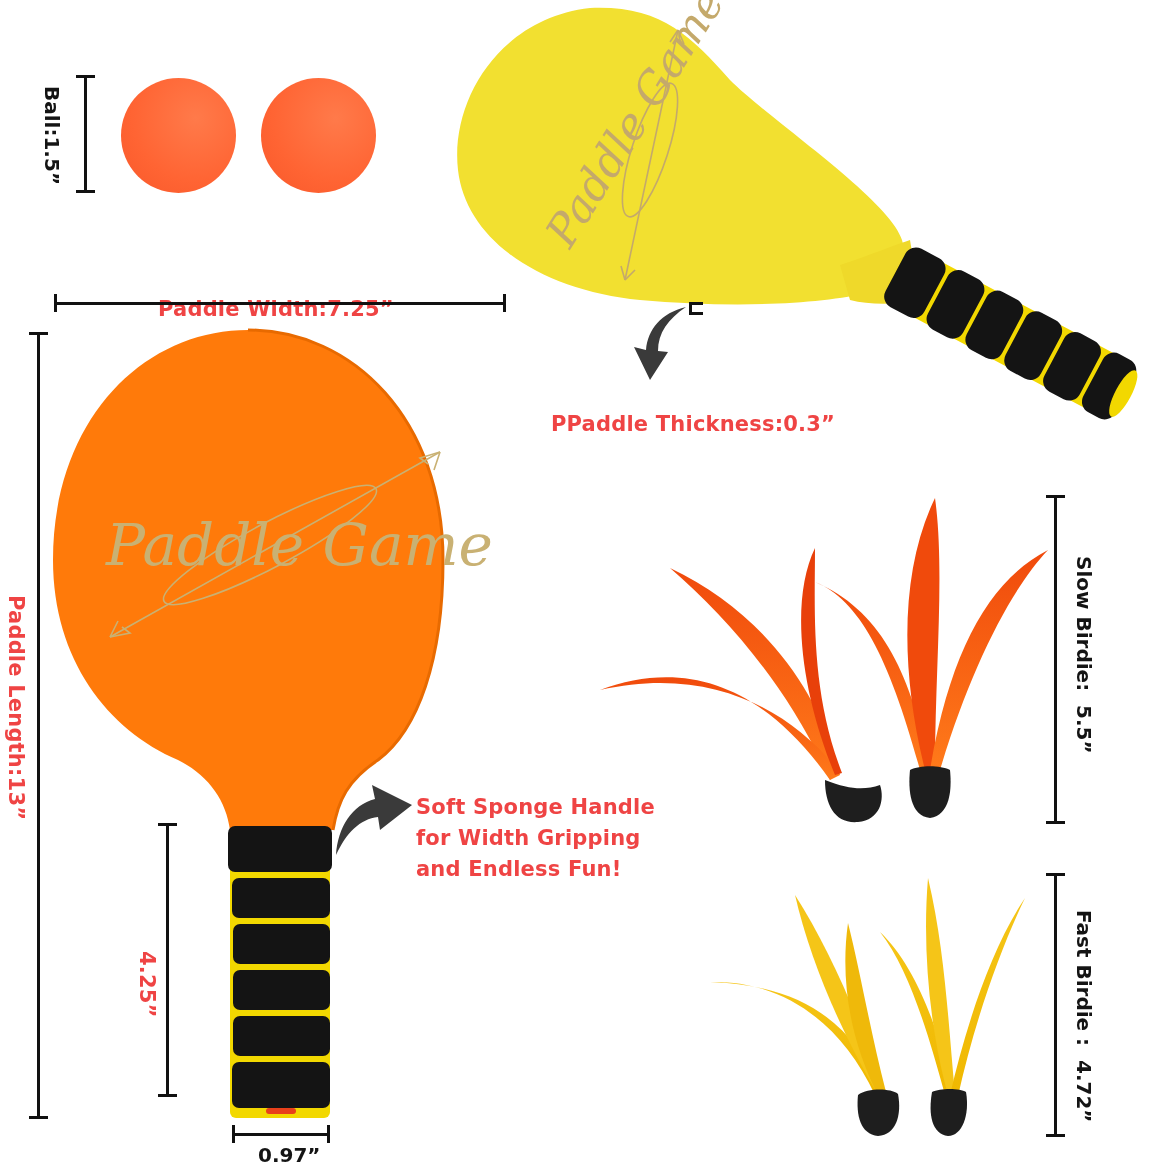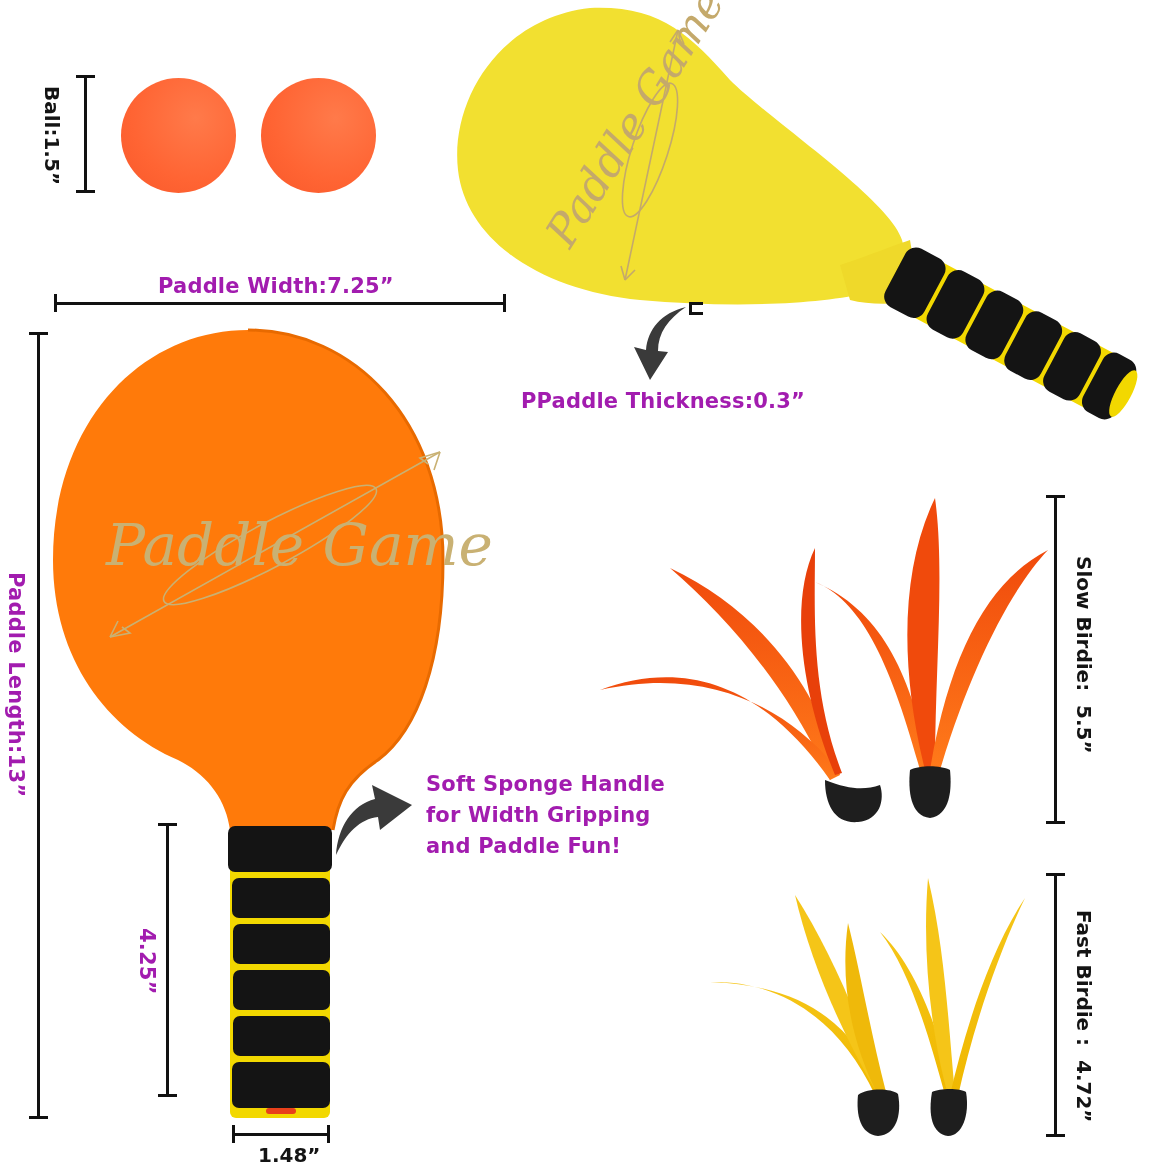--- a/index.html
+++ b/index.html
@@ -1,19 +1,19 @@
 <!DOCTYPE html>
 <html><head>
   <meta charset="utf-8">
   <style>
     html, body { margin: 0; padding: 0; background: #ffffff; }
     body { width: 1161px; height: 1168px; position: relative; overflow: hidden;
            font-family: "DejaVu Sans", "Liberation Sans", sans-serif; color: #111; }
     .abs { position: absolute; }
-    .label { font-weight: bold; font-size: 21px; color: #a21caf; white-space: nowrap; letter-spacing: 0.2px; }
+    .label { font-weight: bold; font-size: 21px; color: #ef4444; white-space: nowrap; letter-spacing: 0.2px; margin-top: 23px; }
     .label-sm { font-weight: bold; font-size: 20px; color: #141414; white-space: nowrap; }
     .vtext-cw { writing-mode: vertical-rl; }
     .dimline { background: #111; }
     .multiline span { display: block; }
     svg { overflow: visible; }
   </style>
 </head>
 <body>
 
 <div class="abs" style="left:30px; top:72px; width:80px; height:124px;">
@@ -50,21 +50,21 @@
     <rect x="224" y="-2" width="36" height="66" rx="12" fill="#141414"></rect>
     <ellipse cx="258" cy="31" rx="8" ry="26" fill="#F2D800"></ellipse>
   </g>
 </svg>
 
 <div class="abs" style="left:689px; top:302px; width:14px; height:13px; border-left:3px solid #111; border-top:3px solid #111; border-bottom:3px solid #111; box-sizing:border-box;"></div>
 <svg class="abs" style="left:616px; top:305px;" width="80" height="80" viewBox="0 0 80 80">
   <path d="M70,2 C45,8 32,24 30,45 L18,42 L34,75 L52,47 L42,46 C42,28 52,14 70,2 Z" fill="#3A3A3A"></path>
 </svg>
 
-<div class="abs label multiline" style="left:521px; top:386px; line-height:31px;">
+<div class="abs label multiline" style="left:551px; top:386px; line-height:31px;">
   <span>PPaddle Thickness:0.3”</span>
 </div>
 
 <div class="abs label" style="left:158px; top:274px;">Paddle Width:7.25”</div>
 <div class="abs dimline" style="left:55px; top:302px; width:450px; height:3px;"></div>
 <div class="abs dimline" style="left:54px; top:294px; width:3px; height:18px;"></div>
 <div class="abs dimline" style="left:503px; top:294px; width:3px; height:18px;"></div>
 
 <div class="abs dimline" style="left:37px; top:333px; width:3px; height:785px;"></div>
 <div class="abs dimline" style="left:29px; top:332px; width:19px; height:3px;"></div>
@@ -93,35 +93,35 @@
     <rect x="185" y="686" width="97" height="40" rx="7" fill="#141414"></rect>
     <rect x="184" y="732" width="98" height="46" rx="7" fill="#141414"></rect>
     <rect x="218" y="778" width="30" height="6" rx="3" fill="#E8401A"></rect>
   </g>
 </svg>
 
 <svg class="abs" style="left:330px; top:775px;" width="90" height="85" viewBox="0 0 90 85">
   <path d="M6,80 C8,52 22,30 45,24 L42,10 L82,30 L50,55 L48,42 C30,44 16,58 6,80 Z" fill="#3A3A3A"></path>
 </svg>
 
-<div class="abs label multiline" style="left:426px; top:769px; line-height:31px;">
+<div class="abs label multiline" style="left:416px; top:769px; line-height:31px;">
   <span>Soft Sponge Handle</span>
   <span>for Width Gripping</span>
-  <span>and Paddle Fun!</span>
+  <span>and Endless Fun!</span>
 </div>
 
 <div class="abs dimline" style="left:166px; top:824px; width:3px; height:272px;"></div>
 <div class="abs dimline" style="left:158px; top:823px; width:19px; height:3px;"></div>
 <div class="abs dimline" style="left:158px; top:1094px; width:19px; height:3px;"></div>
 <div class="abs label vtext-cw" style="left:135px; top:928px;">4.25”</div>
 
 <div class="abs dimline" style="left:233px; top:1133px; width:96px; height:3px;"></div>
 <div class="abs dimline" style="left:232px; top:1125px; width:3px; height:18px;"></div>
 <div class="abs dimline" style="left:327px; top:1125px; width:3px; height:18px;"></div>
-<div class="abs label-sm" style="left:258px; top:1143px;">1.48”</div>
+<div class="abs label-sm" style="left:258px; top:1143px;">0.97”</div>
 
 <svg class="abs" style="left:590px; top:490px;" width="470" height="340" viewBox="0 0 470 340">
   <defs>
     <linearGradient id="slowG" x1="0" y1="0" x2="0" y2="1">
       <stop offset="0" stop-color="#F04A0C"></stop>
       <stop offset="1" stop-color="#FF7A1A"></stop>
     </linearGradient>
   </defs>
 
   <g>

